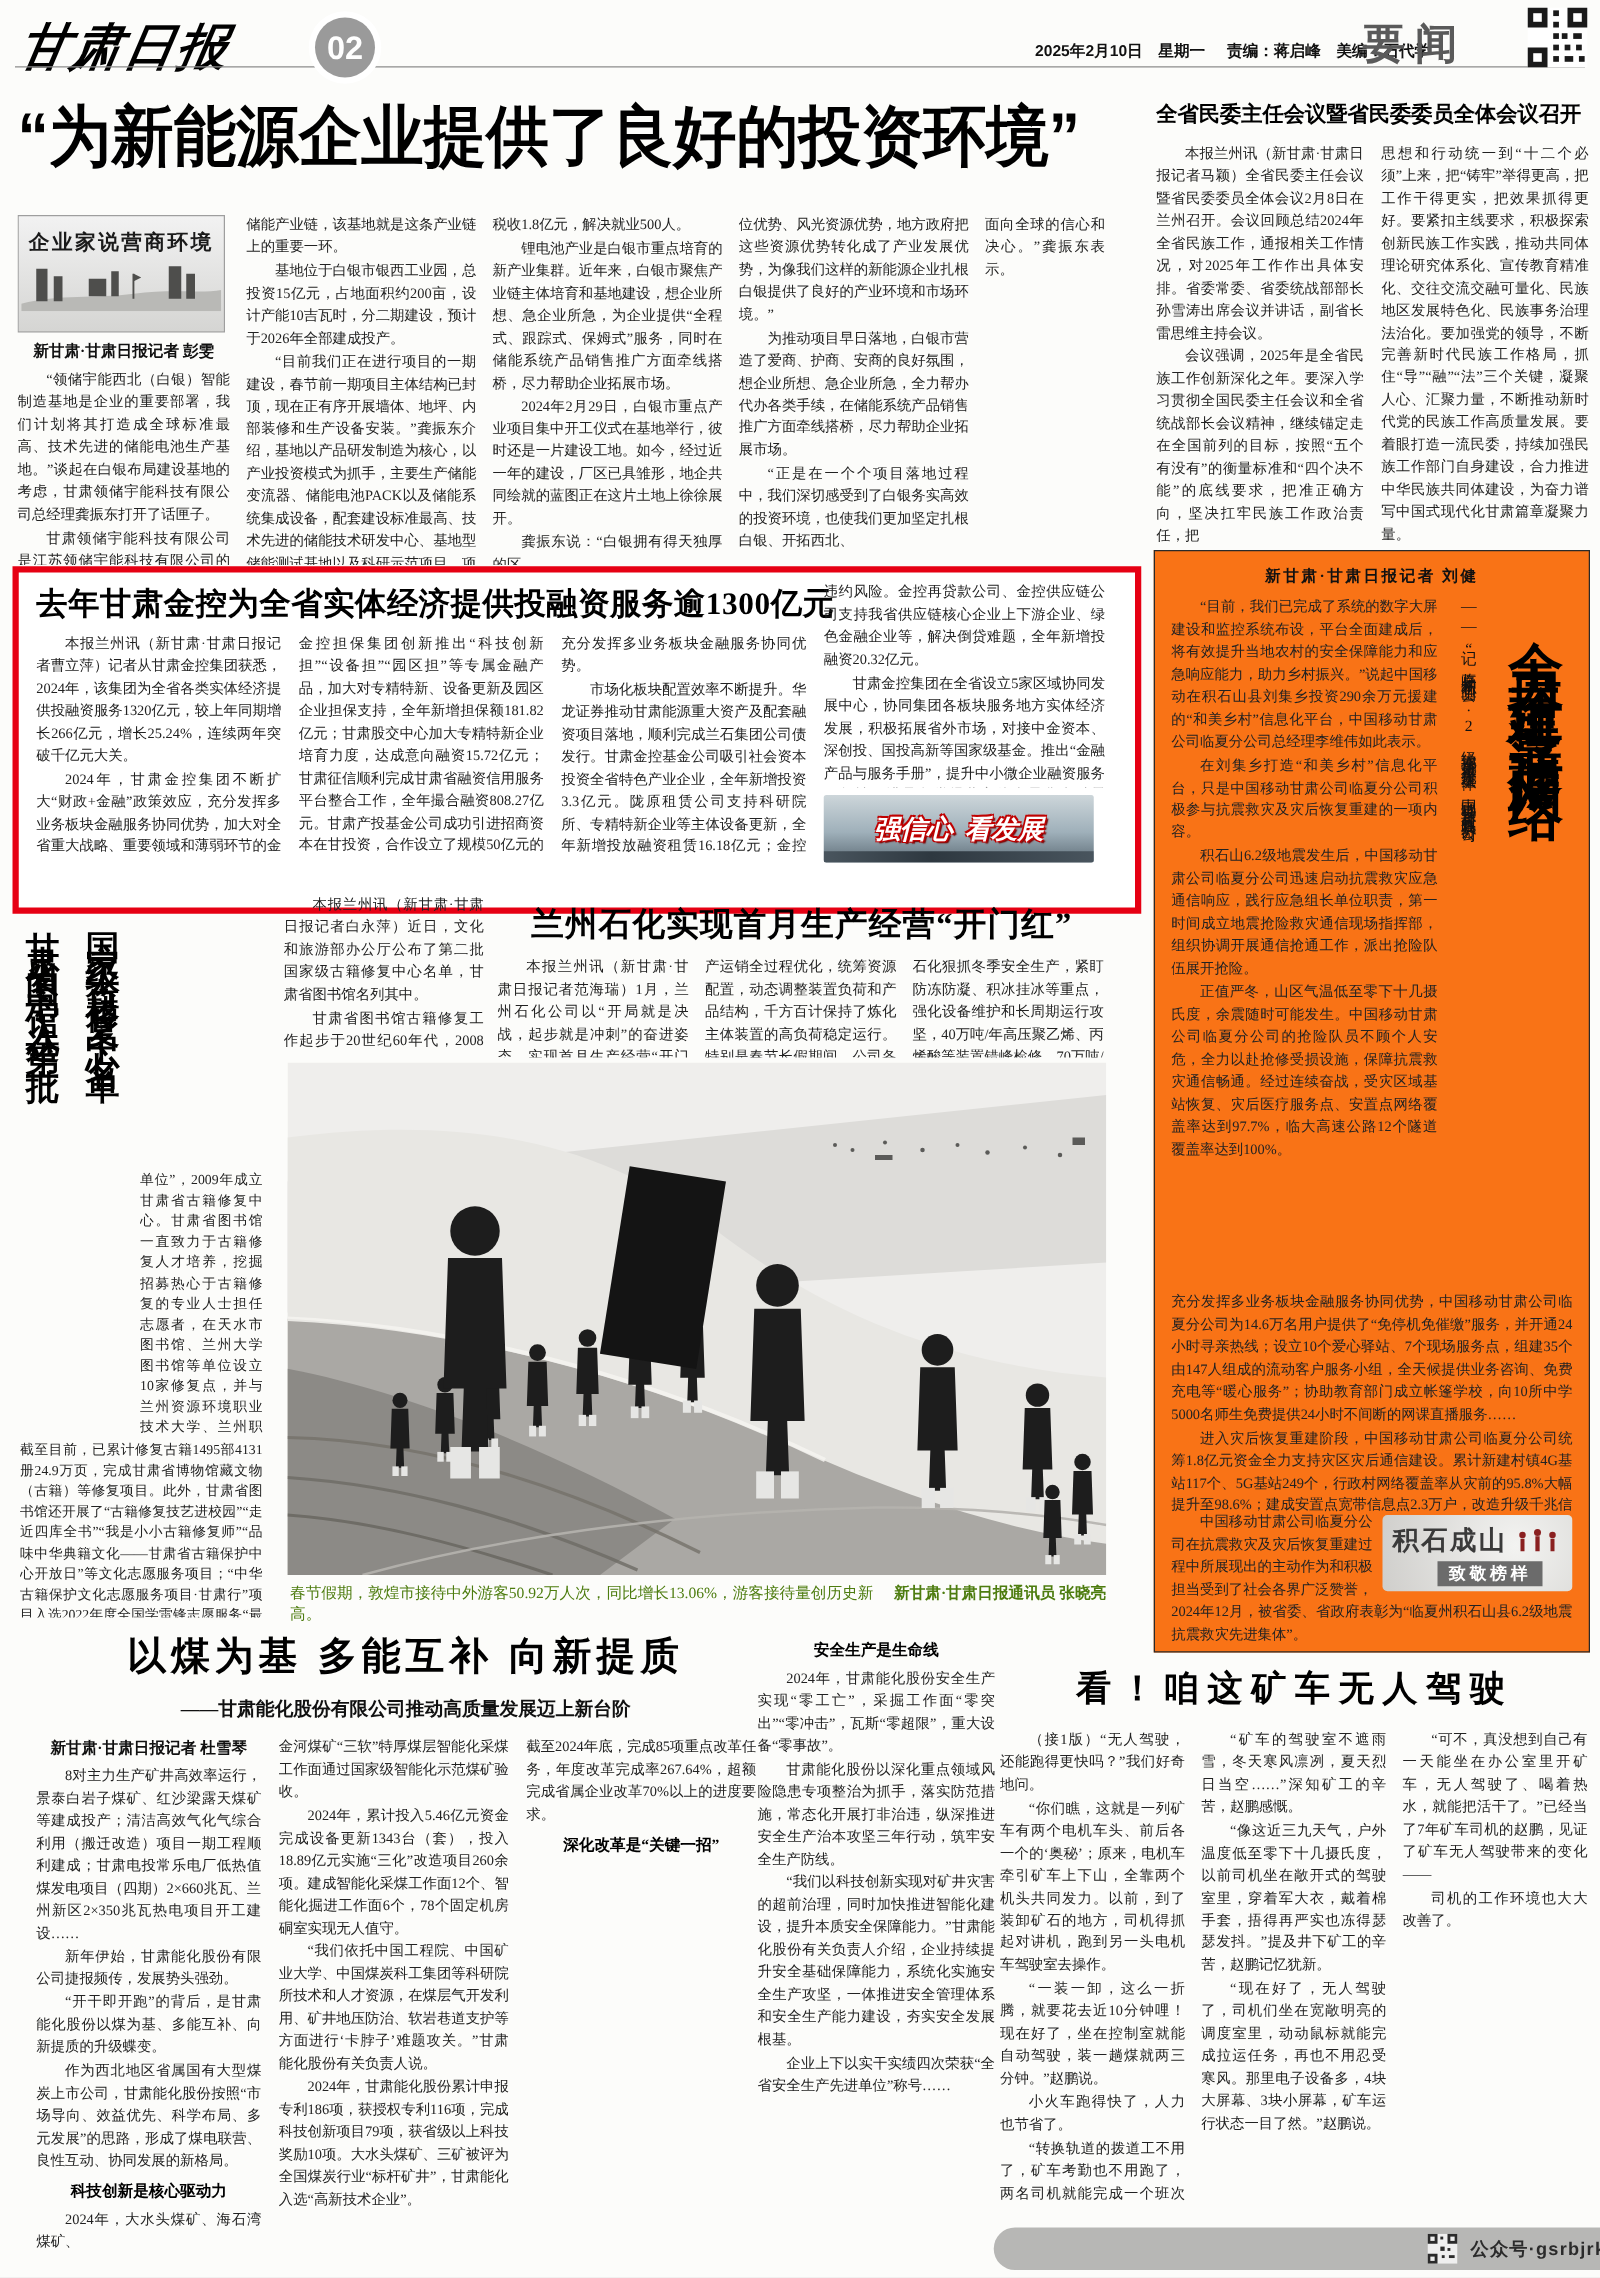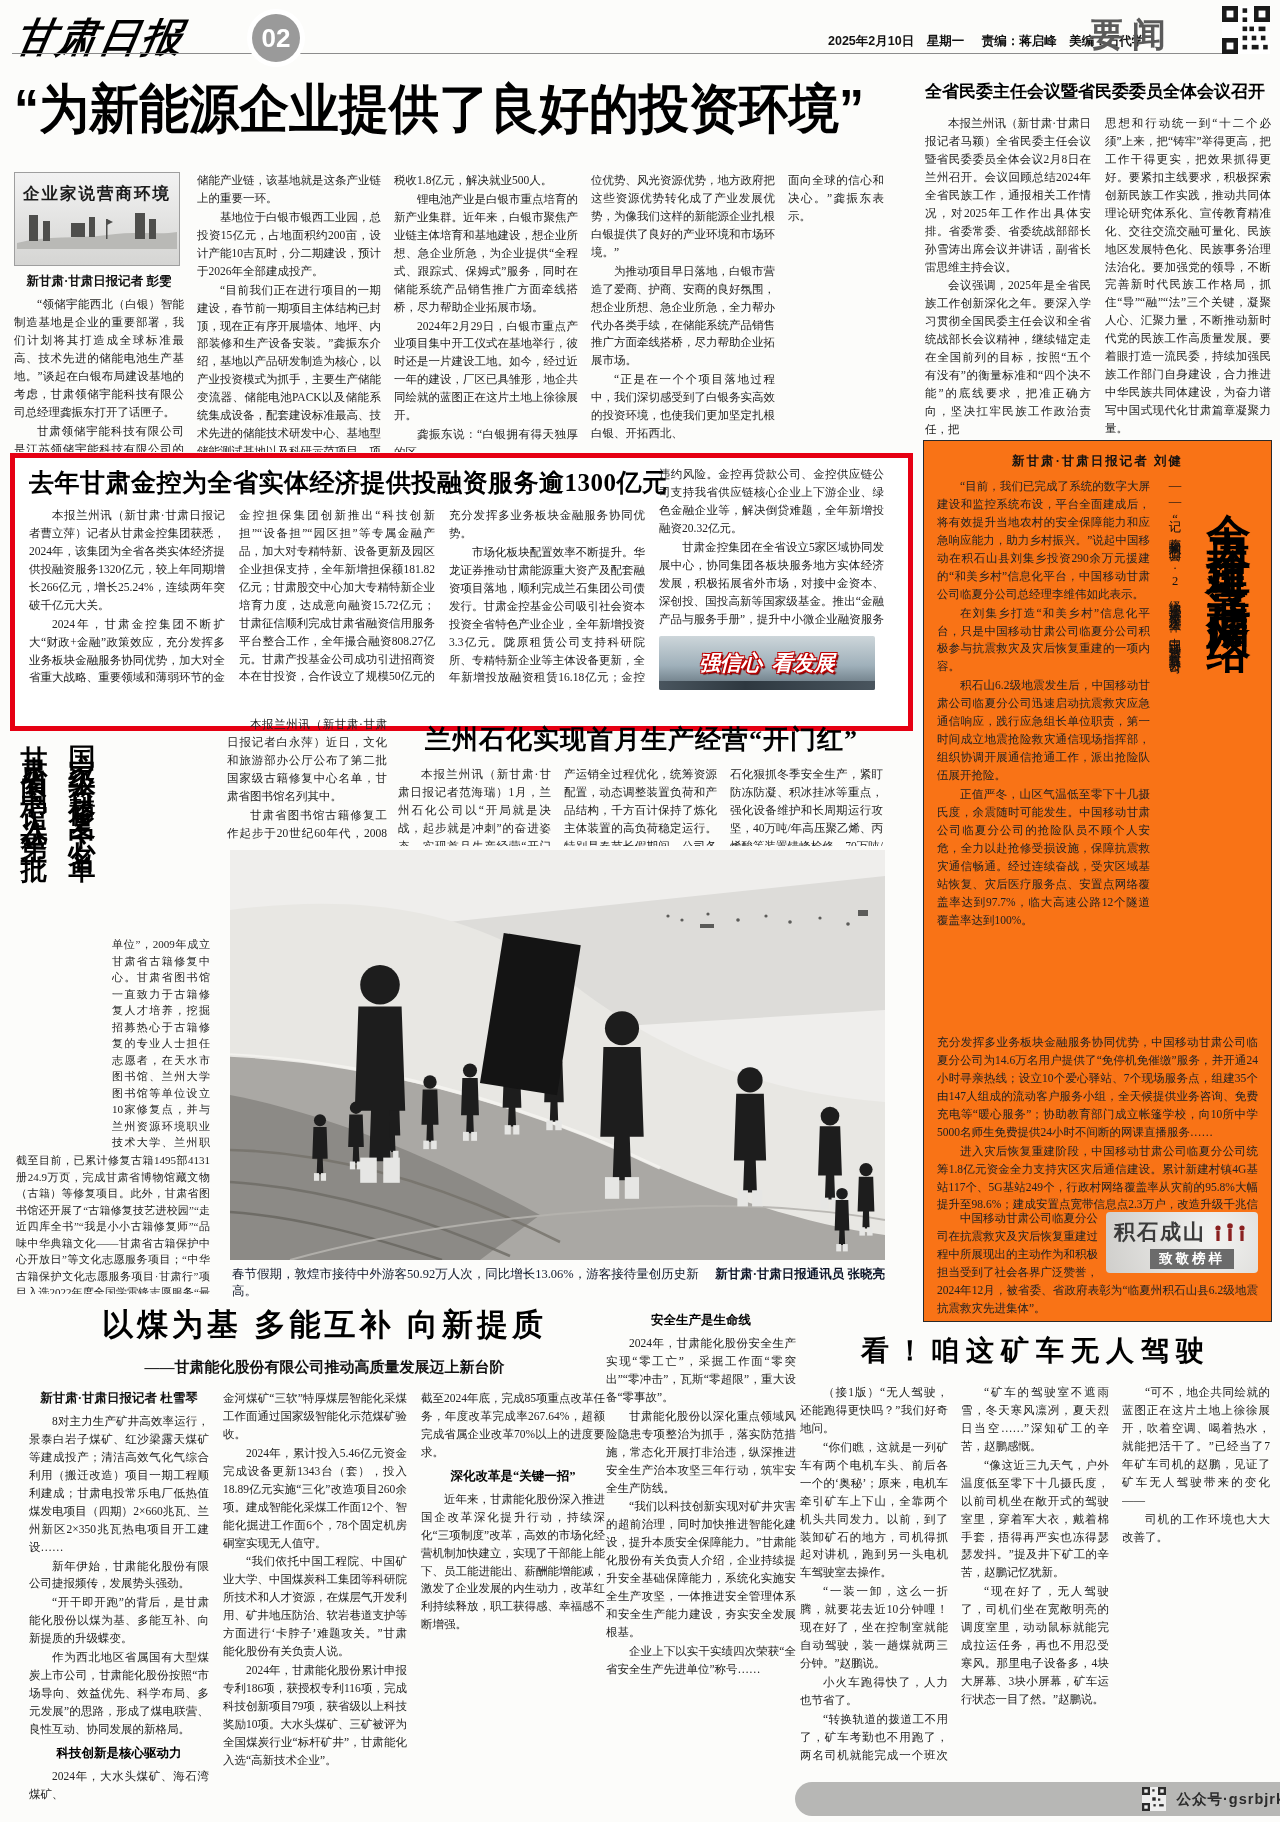--- a/index.html
+++ b/index.html
@@ -32,21 +32,21 @@
           display:flex;align-items:center;justify-content:center;gap:10px;}
   .banner span{font-size:21px;font-weight:900;font-style:italic;color:#fff;
      text-shadow:1px 1px 0 #c00000,-1px 1px 0 #c00000,1px -1px 0 #c00000,-1px -1px 0 #c00000,2px 2px 1px #7a0000;}
   .banner::after{content:"";position:absolute;left:0;bottom:0;width:100%;height:9px;background:linear-gradient(90deg,#49555e,#2e3840 40%,#49555e);}
   .txtbox{border:1.5px solid #2a2a2a;background:#f97316;}
   .badge{background:radial-gradient(circle at 70% 40%,#f3f3f1,#cfcecb);border-radius:4px;
          float:right;margin:2px 0 2px 8px;position:relative;padding:6px 8px 4px 8px;}
   .badge .b1{font-size:21px;font-weight:900;color:#3a3a3a;letter-spacing:2px;transform:skewX(-4deg);}
   .badge .b2{display:inline-block;background:#6b6b6b;color:#fff;font-size:13.5px;font-weight:bold;
              padding:1px 9px;letter-spacing:3px;margin-left:36px;margin-top:2px;}
-  .caption{font-size:12.5px;display:flex;justify-content:space-between;color:#0f172a;}
+  .caption{font-size:12.5px;display:flex;justify-content:space-between;color:#4d7c0f;}
   .footer-pill{background:#b7b7b5;border-radius:18px;display:flex;align-items:center;justify-content:flex-end;gap:10px;padding:0 18px;}
   .footer-pill .w{font-size:14.5px;font-weight:bold;color:#2b2b2b;letter-spacing:1px;}
   .small11 p{font-size:11px;line-height:1.5;}
 </style>
 </head>
 <body>
 
 <div class="page">
 
   <div class="abs" style="left:16px;top:10px;">
@@ -325,44 +325,41 @@
           <p>金河煤矿“三软”特厚煤层智能化采煤工作面通过国家级智能化示范煤矿验收。</p>
           <p>2024年，累计投入5.46亿元资金完成设备更新1343台（套），投入18.89亿元实施“三化”改造项目260余项。建成智能化采煤工作面12个、智能化掘进工作面6个，78个固定机房硐室实现无人值守。</p>
           <p>“我们依托中国工程院、中国矿业大学、中国煤炭科工集团等科研院所技术和人才资源，在煤层气开发利用、矿井地压防治、软岩巷道支护等方面进行‘卡脖子’难题攻关。”甘肃能化股份有关负责人说。</p>
           <p>2024年，甘肃能化股份累计申报专利186项，获授权专利116项，完成科技创新项目79项，获省级以上科技奖励10项。大水头煤矿、三矿被评为全国煤炭行业“标杆矿井”，甘肃能化入选“高新技术企业”。</p>
         </div>
       <div class="col" style="width:184px;">
         <div class="cont">
             <p>截至2024年底，完成85项重点改革任务，年度改革完成率267.64%，超额完成省属企业改革70%以上的进度要求。</p>
           </div>
         <div class="subhead">深化改革是“关键一招”</div>
-        <div>
-            <p>近年来，甘肃能化股份深入推进国企改革深化提升行动，持续深化“三项制度”改革，高效的市场化经营机制加快建立，实现了干部能上能下、员工能进能出、薪酬能增能减，激发了企业发展的内生动力，改革红利持续释放，职工获得感、幸福感不断增强。</p>
-          </div>
       </div>
     </div>
   </div>
 
   <div class="abs" style="left:800px;top:1332px;width:472px;height:440px;overflow:hidden;">
     <div class="h-serif" style="font-size:28px;letter-spacing:7px;">看！咱这矿车无人驾驶</div>
     <div class="cols" style="margin-top:14px;gap:13px;height:382px;">
       <div class="col" style="width:148px;">
           <p>（接1版）“无人驾驶，还能跑得更快吗？”我们好奇地问。</p>
           <p>“你们瞧，这就是一列矿车有两个电机车头、前后各一个的‘奥秘’；原来，电机车牵引矿车上下山，全靠两个机头共同发力。以前，到了装卸矿石的地方，司机得抓起对讲机，跑到另一头电机车驾驶室去操作。</p>
           <p>“一装一卸，这么一折腾，就要花去近10分钟哩！现在好了，坐在控制室就能自动驾驶，装一趟煤就两三分钟。”赵鹏说。</p>
           <p>小火车跑得快了，人力也节省了。</p>
           <p>“转换轨道的拨道工不用了，矿车考勤也不用跑了，两名司机就能完成一个班次的拉运量，以前要两个班次、四名司机才能完成。”赵鹏说。</p>
         </div>
       <div class="col" style="width:148px;">
           <p>“矿车的驾驶室不遮雨雪，冬天寒风凛冽，夏天烈日当空……”深知矿工的辛苦，赵鹏感慨。</p>
           <p>“像这近三九天气，户外温度低至零下十几摄氏度，以前司机坐在敞开式的驾驶室里，穿着军大衣，戴着棉手套，捂得再严实也冻得瑟瑟发抖。”提及井下矿工的辛苦，赵鹏记忆犹新。</p>
           <p>“现在好了，无人驾驶了，司机们坐在宽敞明亮的调度室里，动动鼠标就能完成拉运任务，再也不用忍受寒风。那里电子设备多，4块大屏幕、3块小屏幕，矿车运行状态一目了然。”赵鹏说。</p>
         </div>
       <div class="col" style="width:148px;">
-          <p>“可不，地企共同绘就的蓝图正在这片土地上徐徐展开，吹着空调、喝着热水，就能把活干了。”已经当了7年矿车司机的赵鹏，见证了矿车无人驾驶带来的变化——</p>
+          <p>“可不，真没想到自己有一天能坐在办公室里开矿车，无人驾驶了、喝着热水，就能把活干了。”已经当了7年矿车司机的赵鹏，见证了矿车无人驾驶带来的变化——</p>
           <p>司机的工作环境也大大改善了。</p>
         </div>
     </div>
   </div>
 
   <div class="abs footer-pill" style="left:795px;top:1782px;width:477px;height:34px;">
     <svg width="24" height="24" viewBox="0 0 21 21">
       <rect width="21" height="21" fill="#efefef"></rect>
       <g fill="#2b2b2b">
         <rect x="0" y="0" width="7" height="7"></rect>

